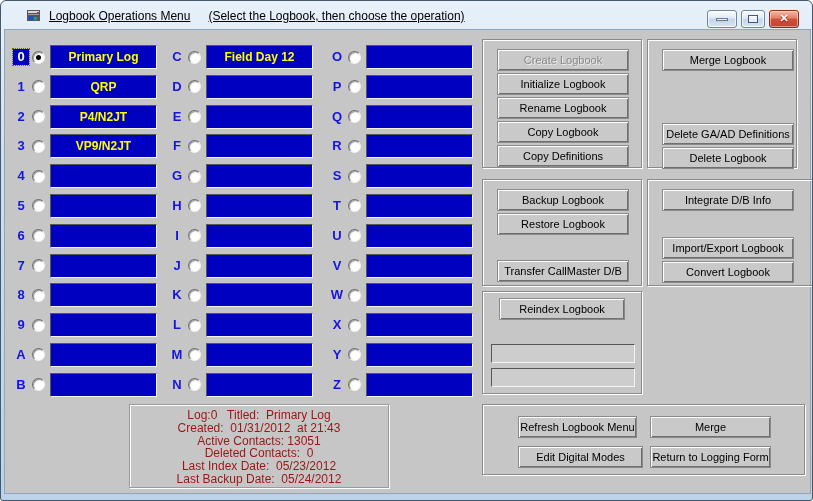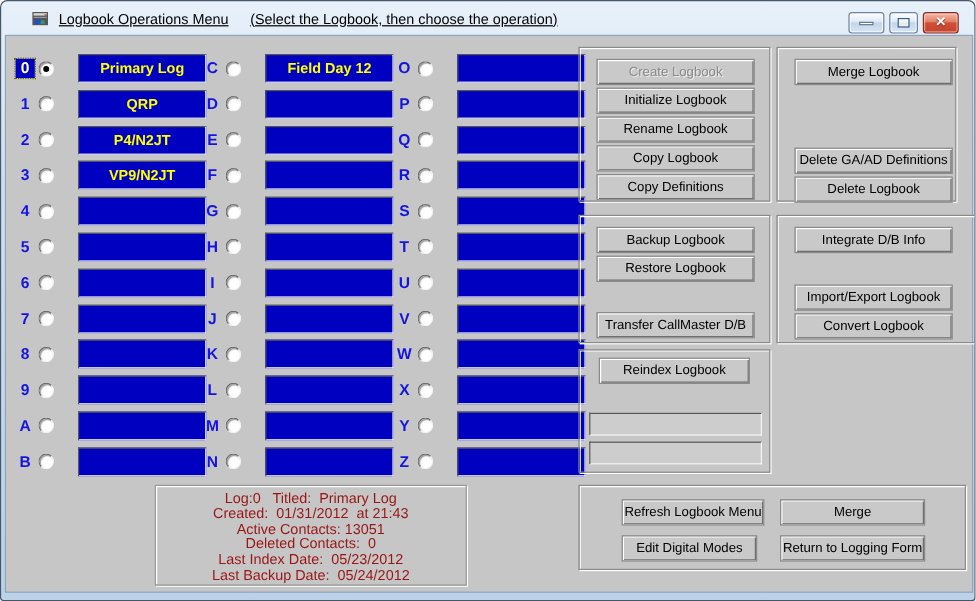--- a/index.html
+++ b/index.html
@@ -47,21 +47,21 @@
   #slot-col-3{left:324px;}
   .slot-row{display:flex;align-items:center;height:24px;margin-bottom:5.8px;}
   .slot-key{width:16px;text-align:center;color:var(--key-text);
     font-weight:bold;font-size:13px;line-height:16px;flex:0 0 auto;}
   .slot-key.sel{background:var(--field-bg);color:#FFFFC8;outline:1px dotted #6B6B00;outline-offset:0px;}
   .radio{width:13px;height:13px;margin-left:3px;border-radius:50%;background:#fff;flex:0 0 auto;
     border:1px solid #6E6E6E;border-bottom-color:#F2F2F2;border-right-color:#F2F2F2;
     box-shadow:inset 1px 1px 1px #9A9A9A;position:relative;cursor:default;}
   .radio.checked::after{content:"";position:absolute;left:3px;top:3px;width:5px;height:5px;
     border-radius:50%;background:#000;}
-  .slot-field{width:107px;height:24px;margin-left:20px;background:var(--field-bg);
+  .slot-field{width:107px;height:24px;margin-left:5px;background:var(--field-bg);
     border-top:1px solid #565656;border-left:1px solid #565656;
     border-bottom:1px solid #F4F4F4;border-right:1px solid #F4F4F4;
     color:var(--field-text);font-weight:bold;font-size:12px;text-align:center;line-height:22px;
     overflow:hidden;white-space:nowrap;}
 
   
   .groupbox{position:absolute;border:1px solid #8A8A8A;
     box-shadow:inset 1px 1px 0 #FFFFFF,1px 1px 0 #FFFFFF;}
   #g-create{left:477px;top:9px;width:160px;height:129px;}
   #g-merge{left:642px;top:9px;width:150px;height:129px;}
@@ -339,18 +339,18 @@
       <div class="info-line">Created:  01/31/2012  at 21:43</div>
       <div class="info-line">Active Contacts: 13051</div>
       <div class="info-line">Deleted Contacts:  0</div>
       <div class="info-line">Last Index Date:  05/23/2012</div>
       <div class="info-line">Last Backup Date:  05/24/2012</div>
     </div>
 
     <div class="groupbox" id="g-bottom">
       <button class="btn" style="top:11px;left:35px;width:119px">Refresh Logbook Menu</button>
       <button class="btn" style="top:11px;left:167px;width:121px">Merge</button>
-      <button class="btn" style="top:41px;left:35px;width:113px">Edit Digital Modes</button>
+      <button class="btn" style="top:41px;left:35px;width:125px">Edit Digital Modes</button>
       <button class="btn" style="top:41px;left:167px;width:121px">Return to Logging Form</button>
     </div>
 
   </div>
 </div>
 
 </body></html>

